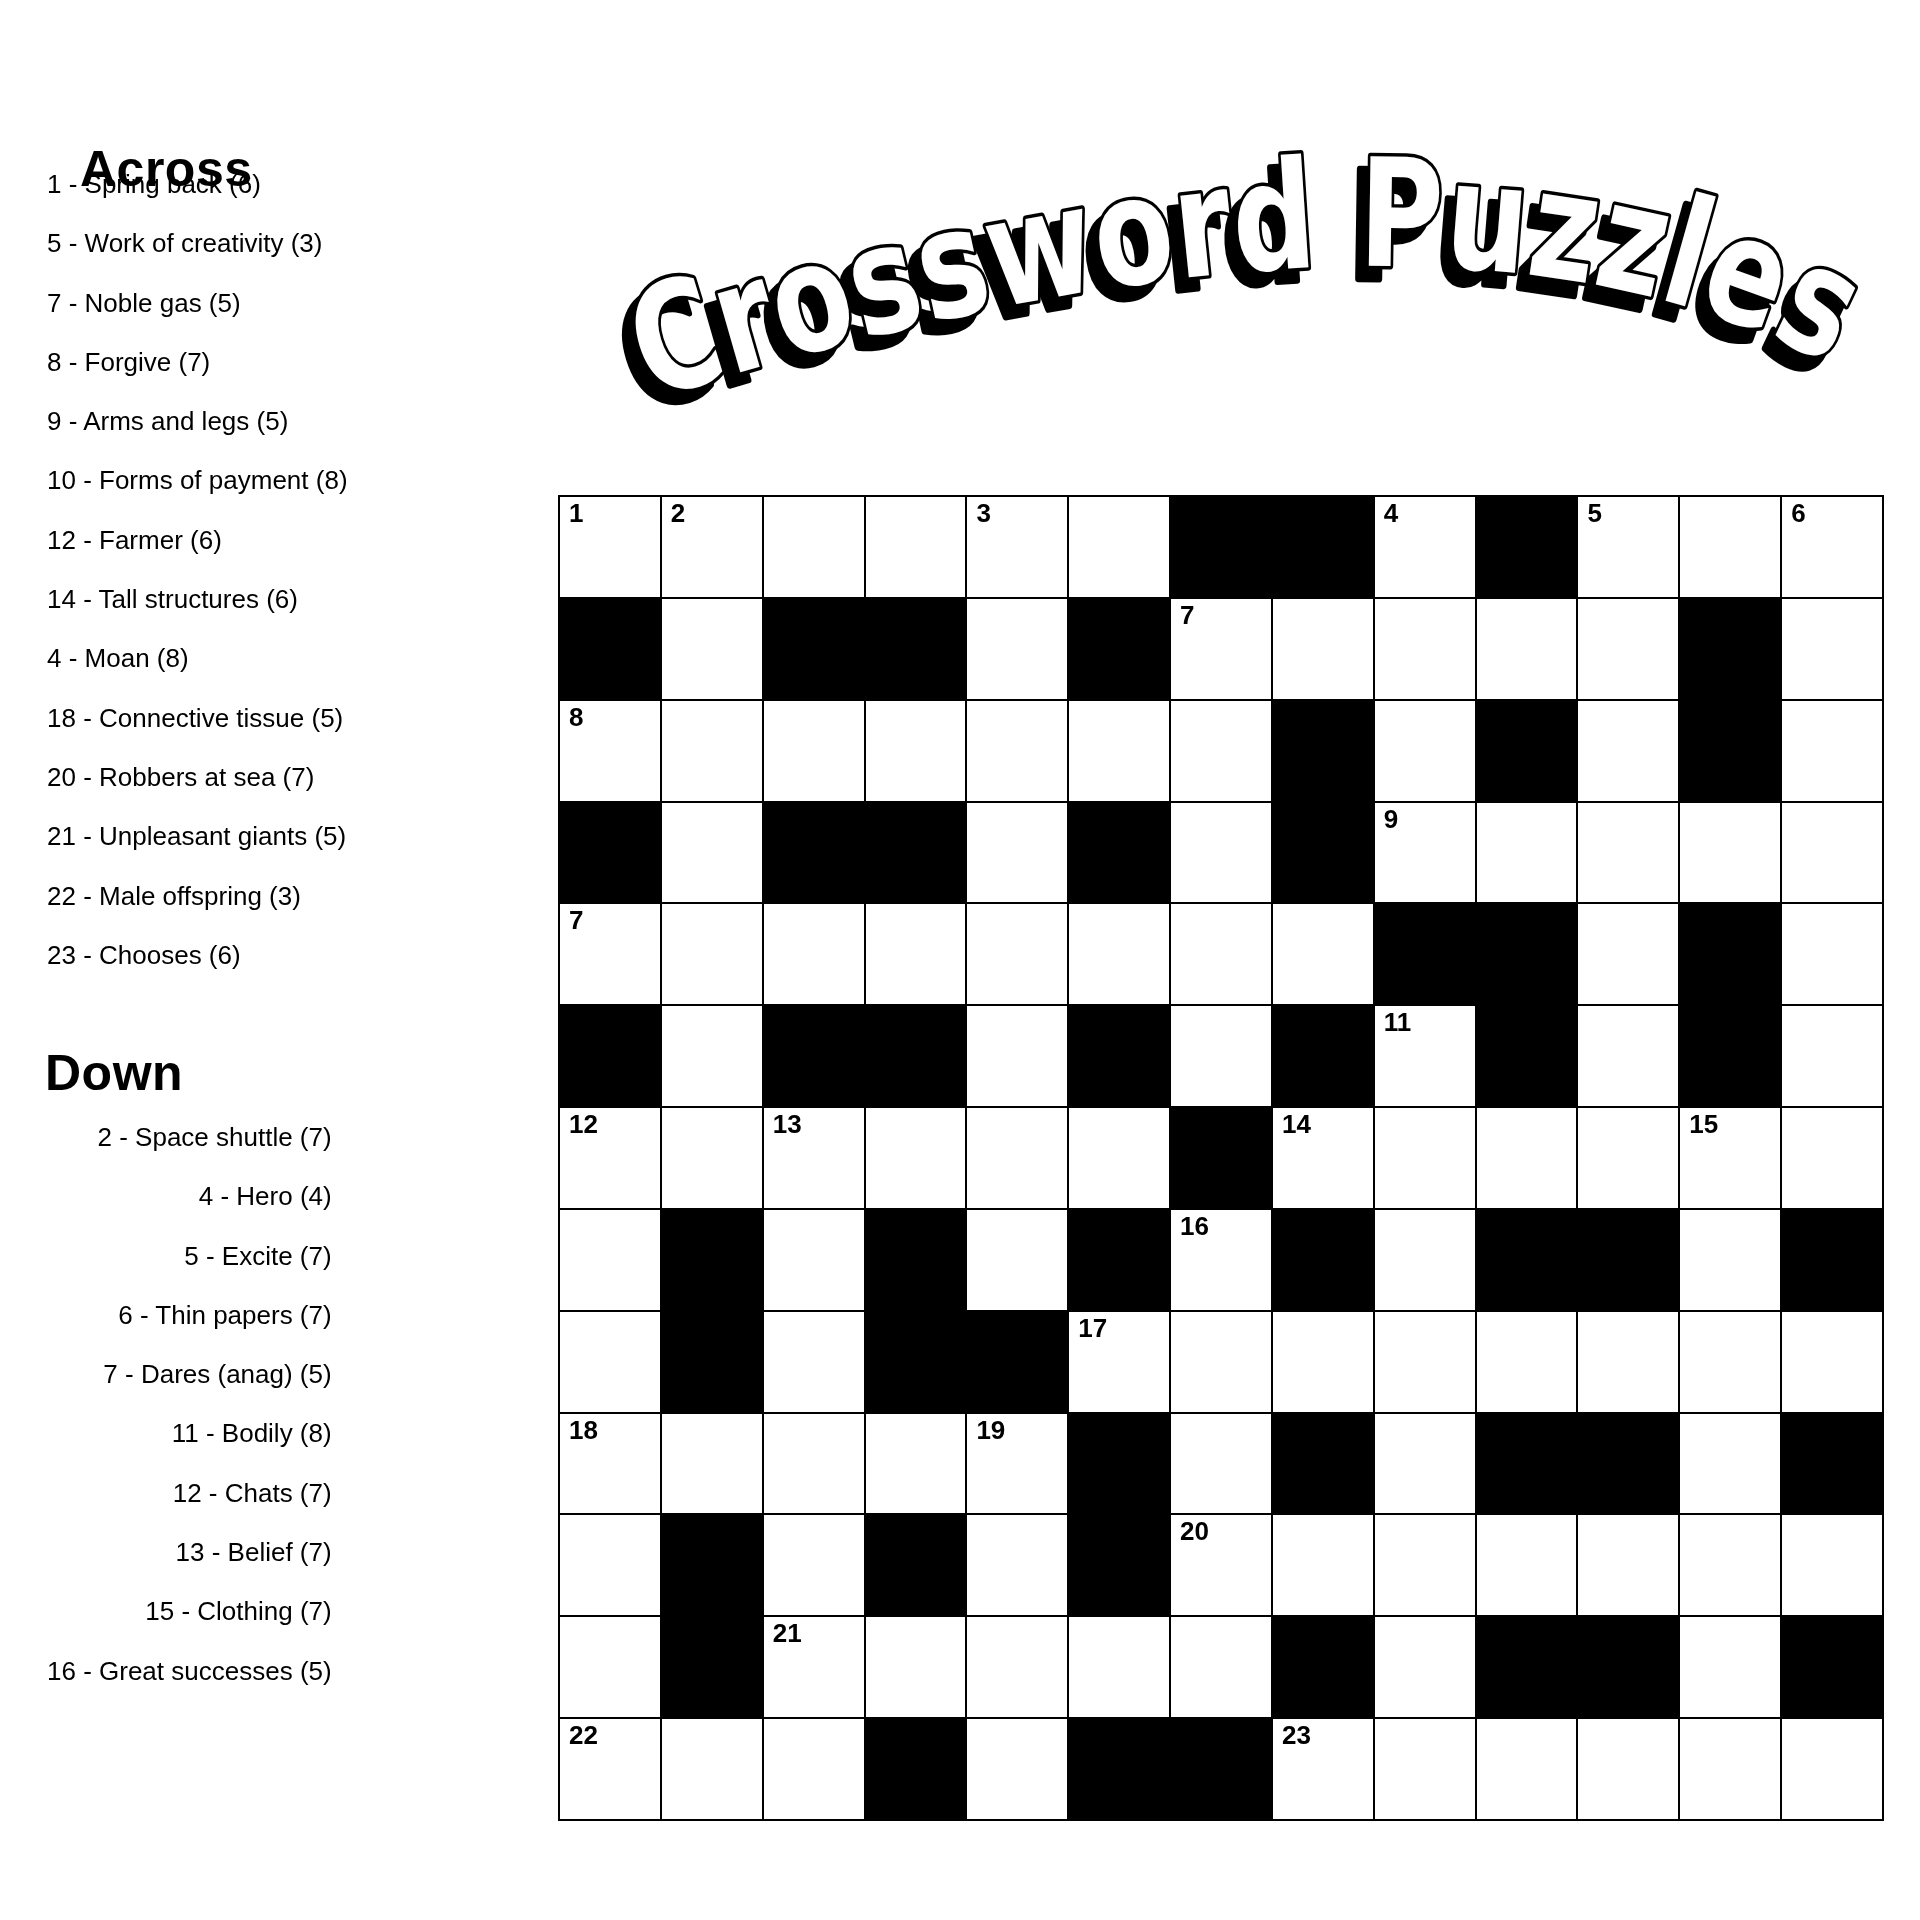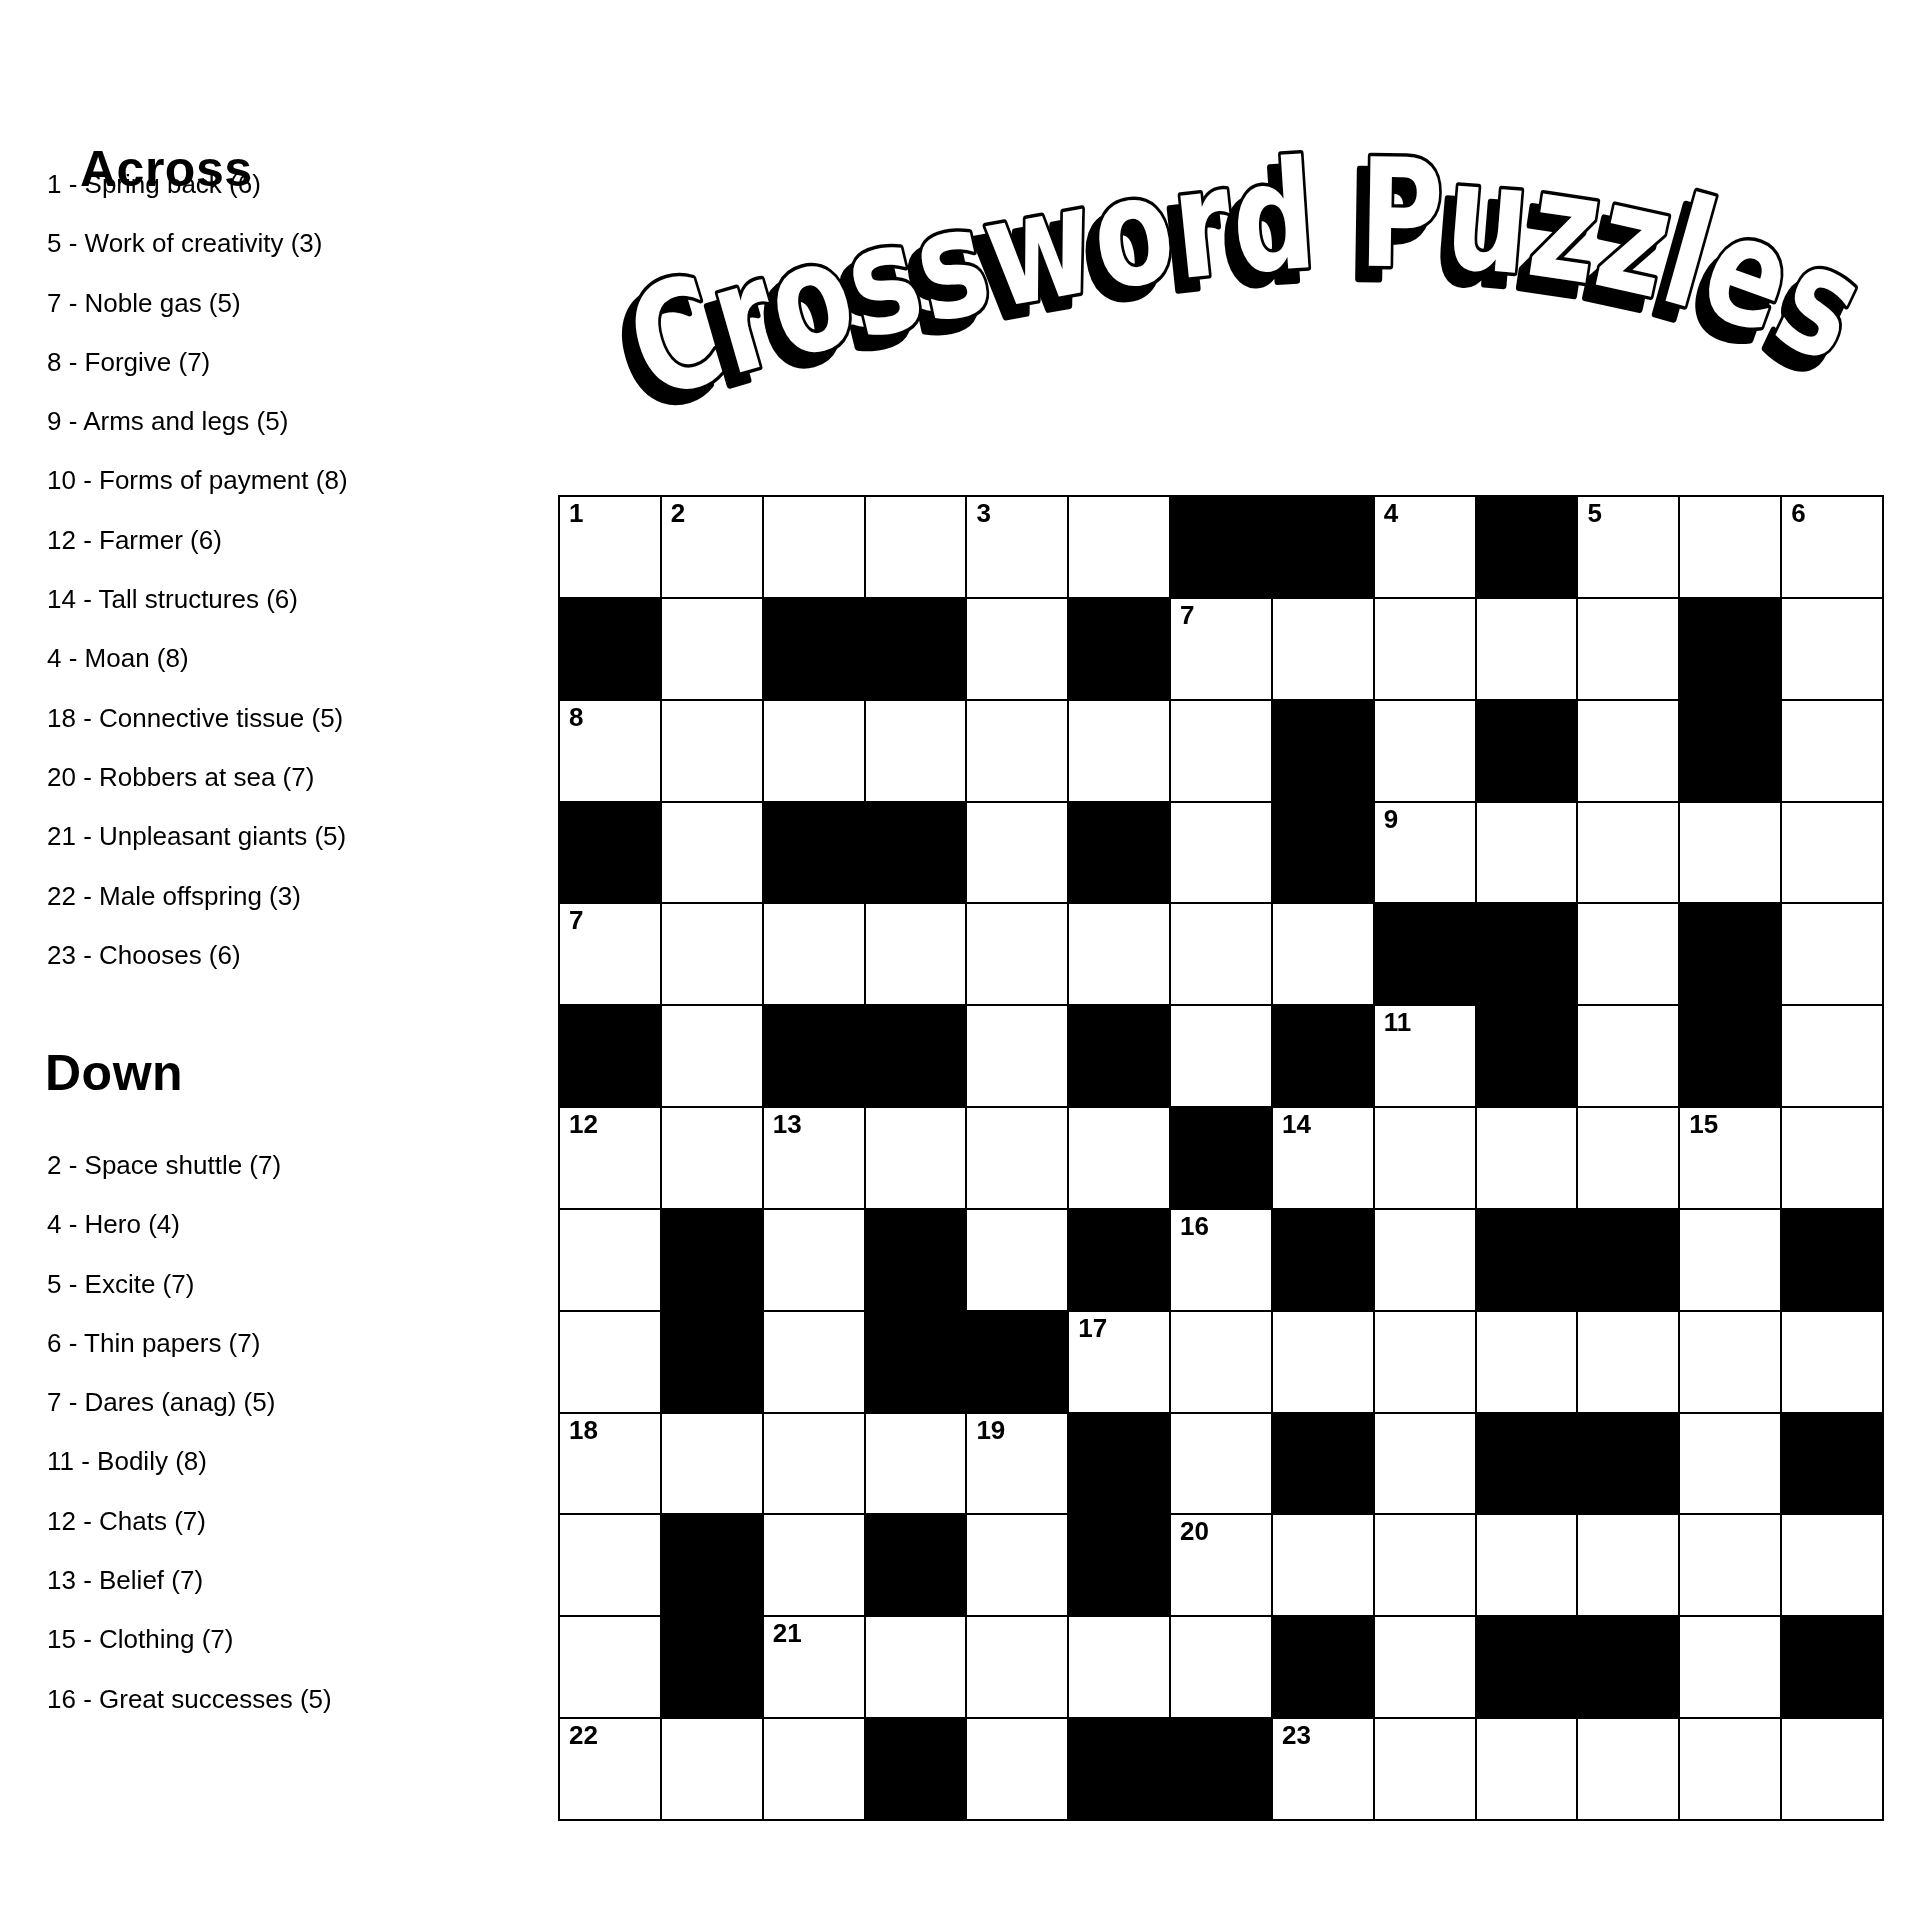--- a/index.html
+++ b/index.html
@@ -25,21 +25,21 @@
   #down-header   { left: 45px; top: 1002px; }
 
   .clue-list {
     position: absolute;
     left: 47px;
     font-size: 26px;
     line-height: 59.3px;
     white-space: nowrap;
   }
   #across-list { top: 155px; }
-  #down-list   { top: 1136px; }
+  #down-list   { top: 1108px; text-align: right; }
 
   
   #grid {
     position: absolute;
     left: 558px; top: 495px;
     width: 1326px; height: 1326px;
     box-sizing: border-box;
     background: #000000;
     display: grid;
     grid-template-columns: repeat(13, 1fr);

